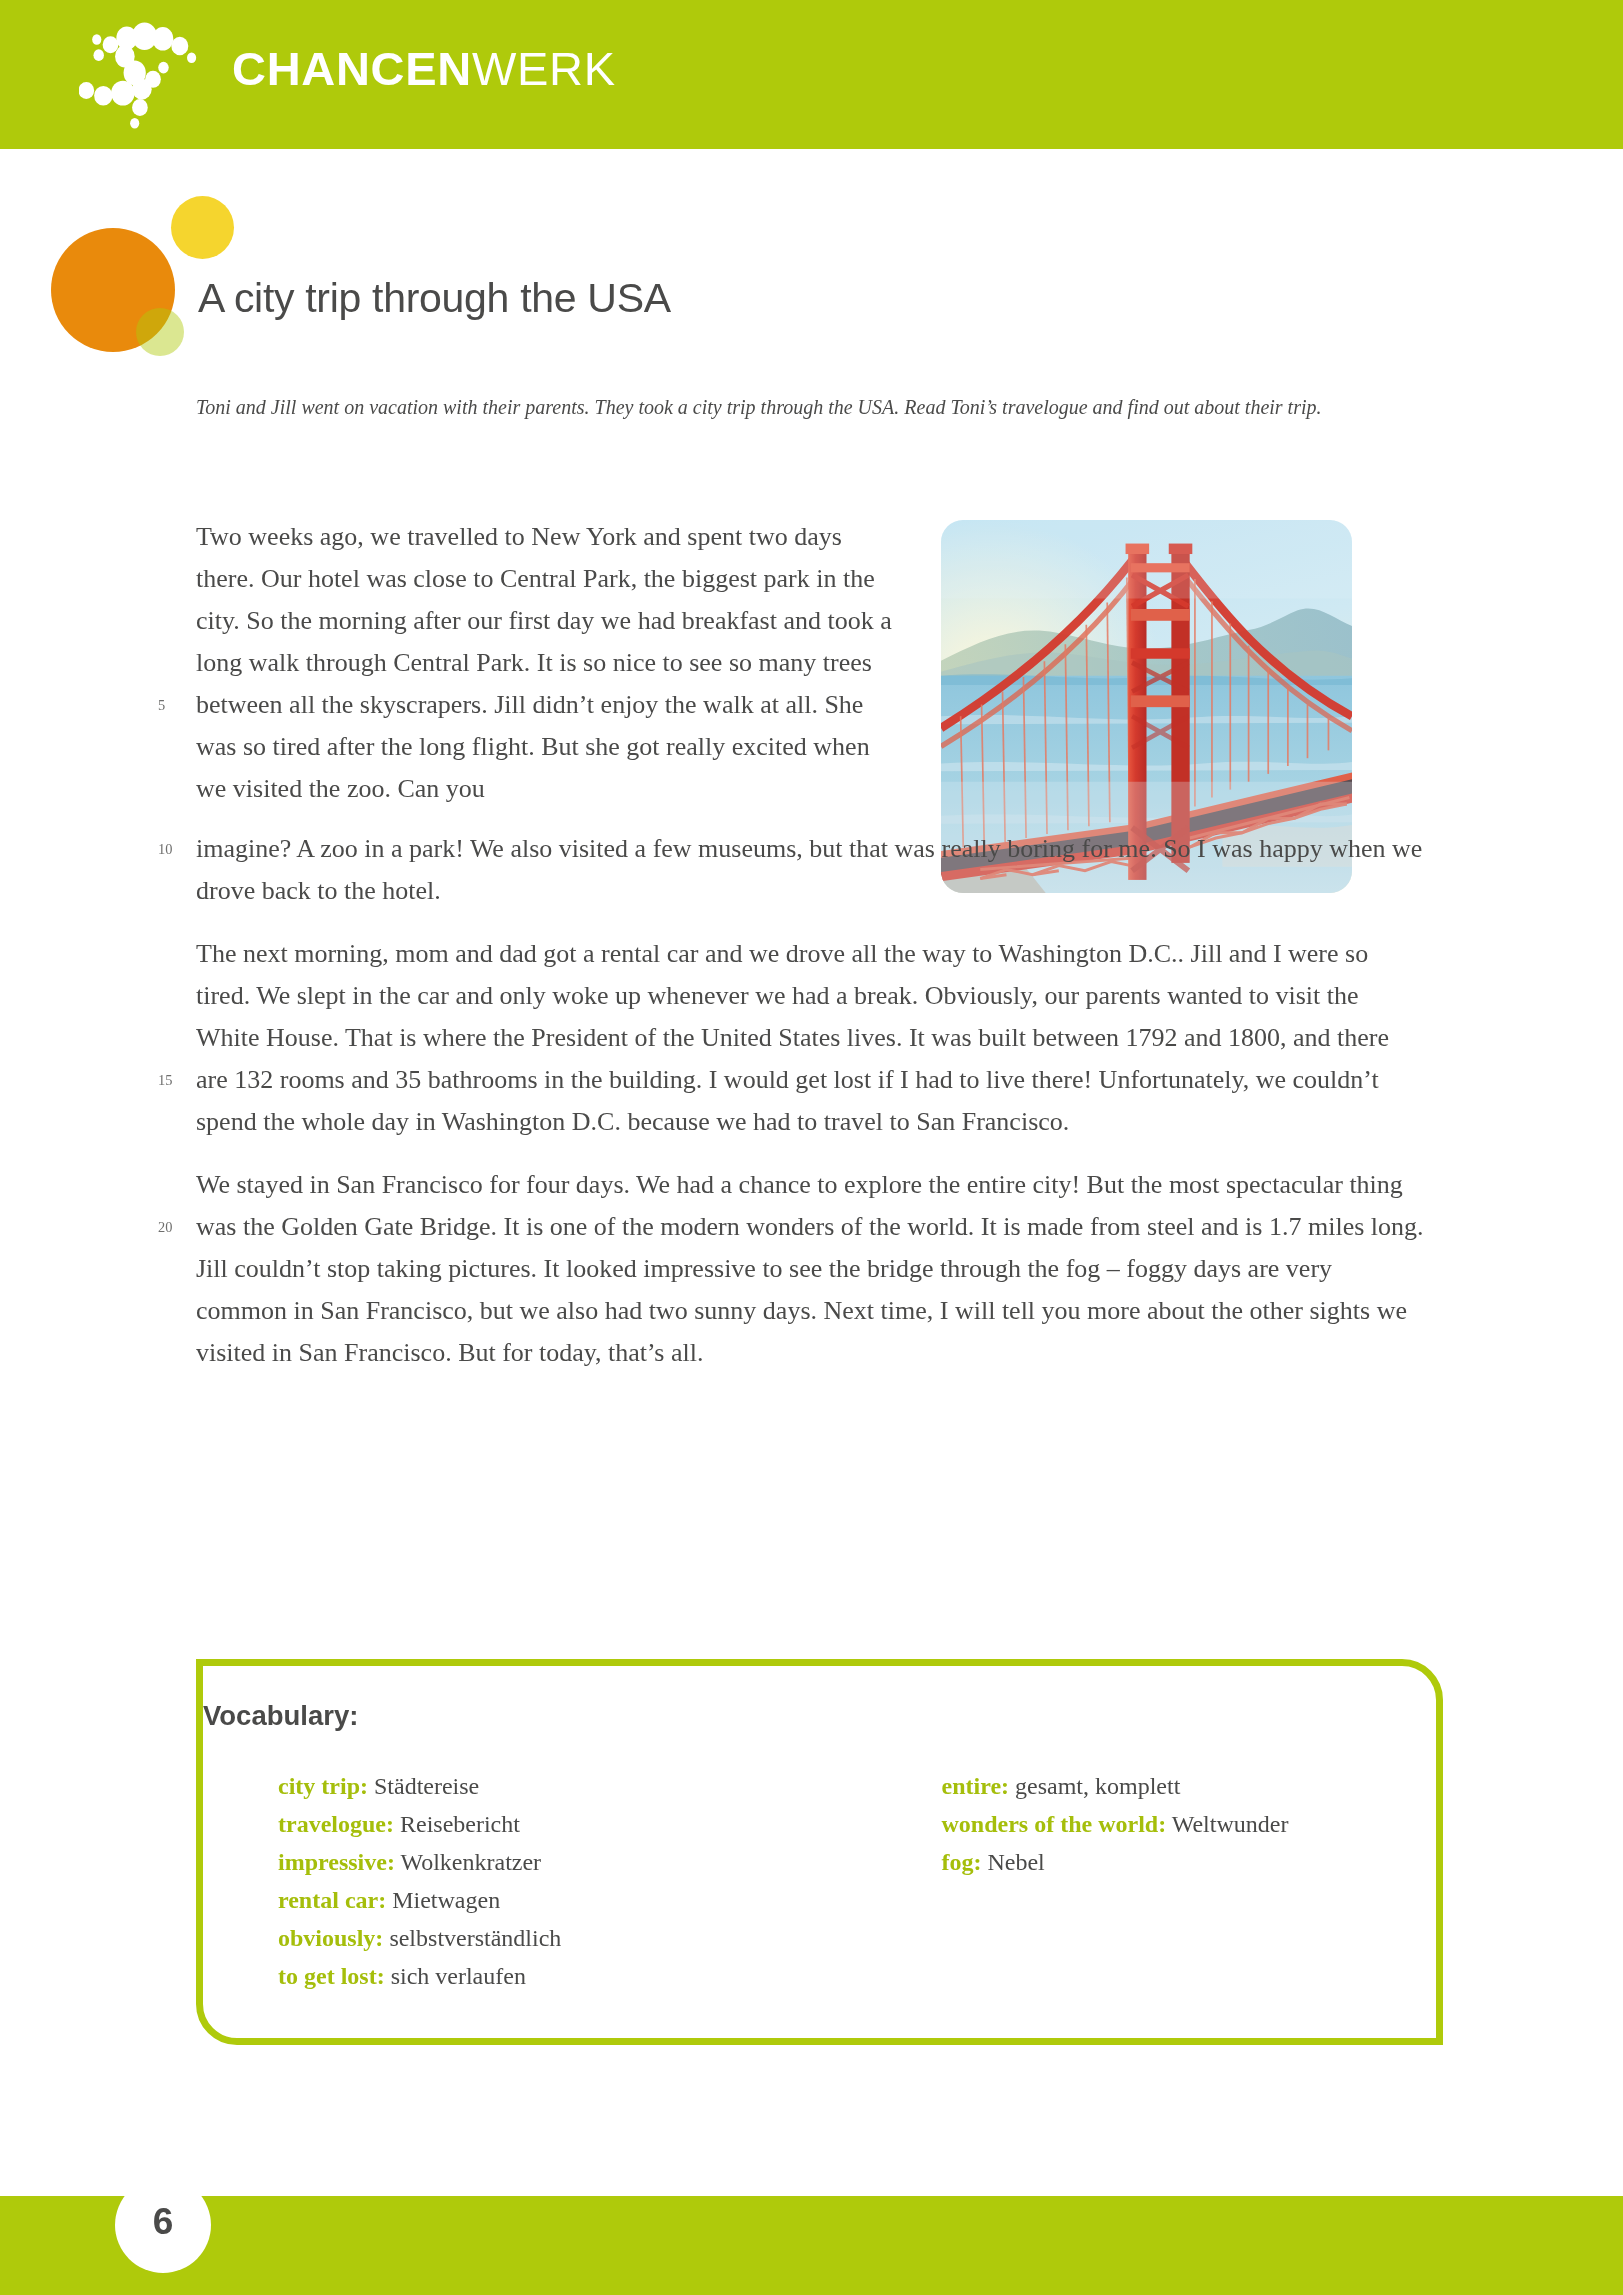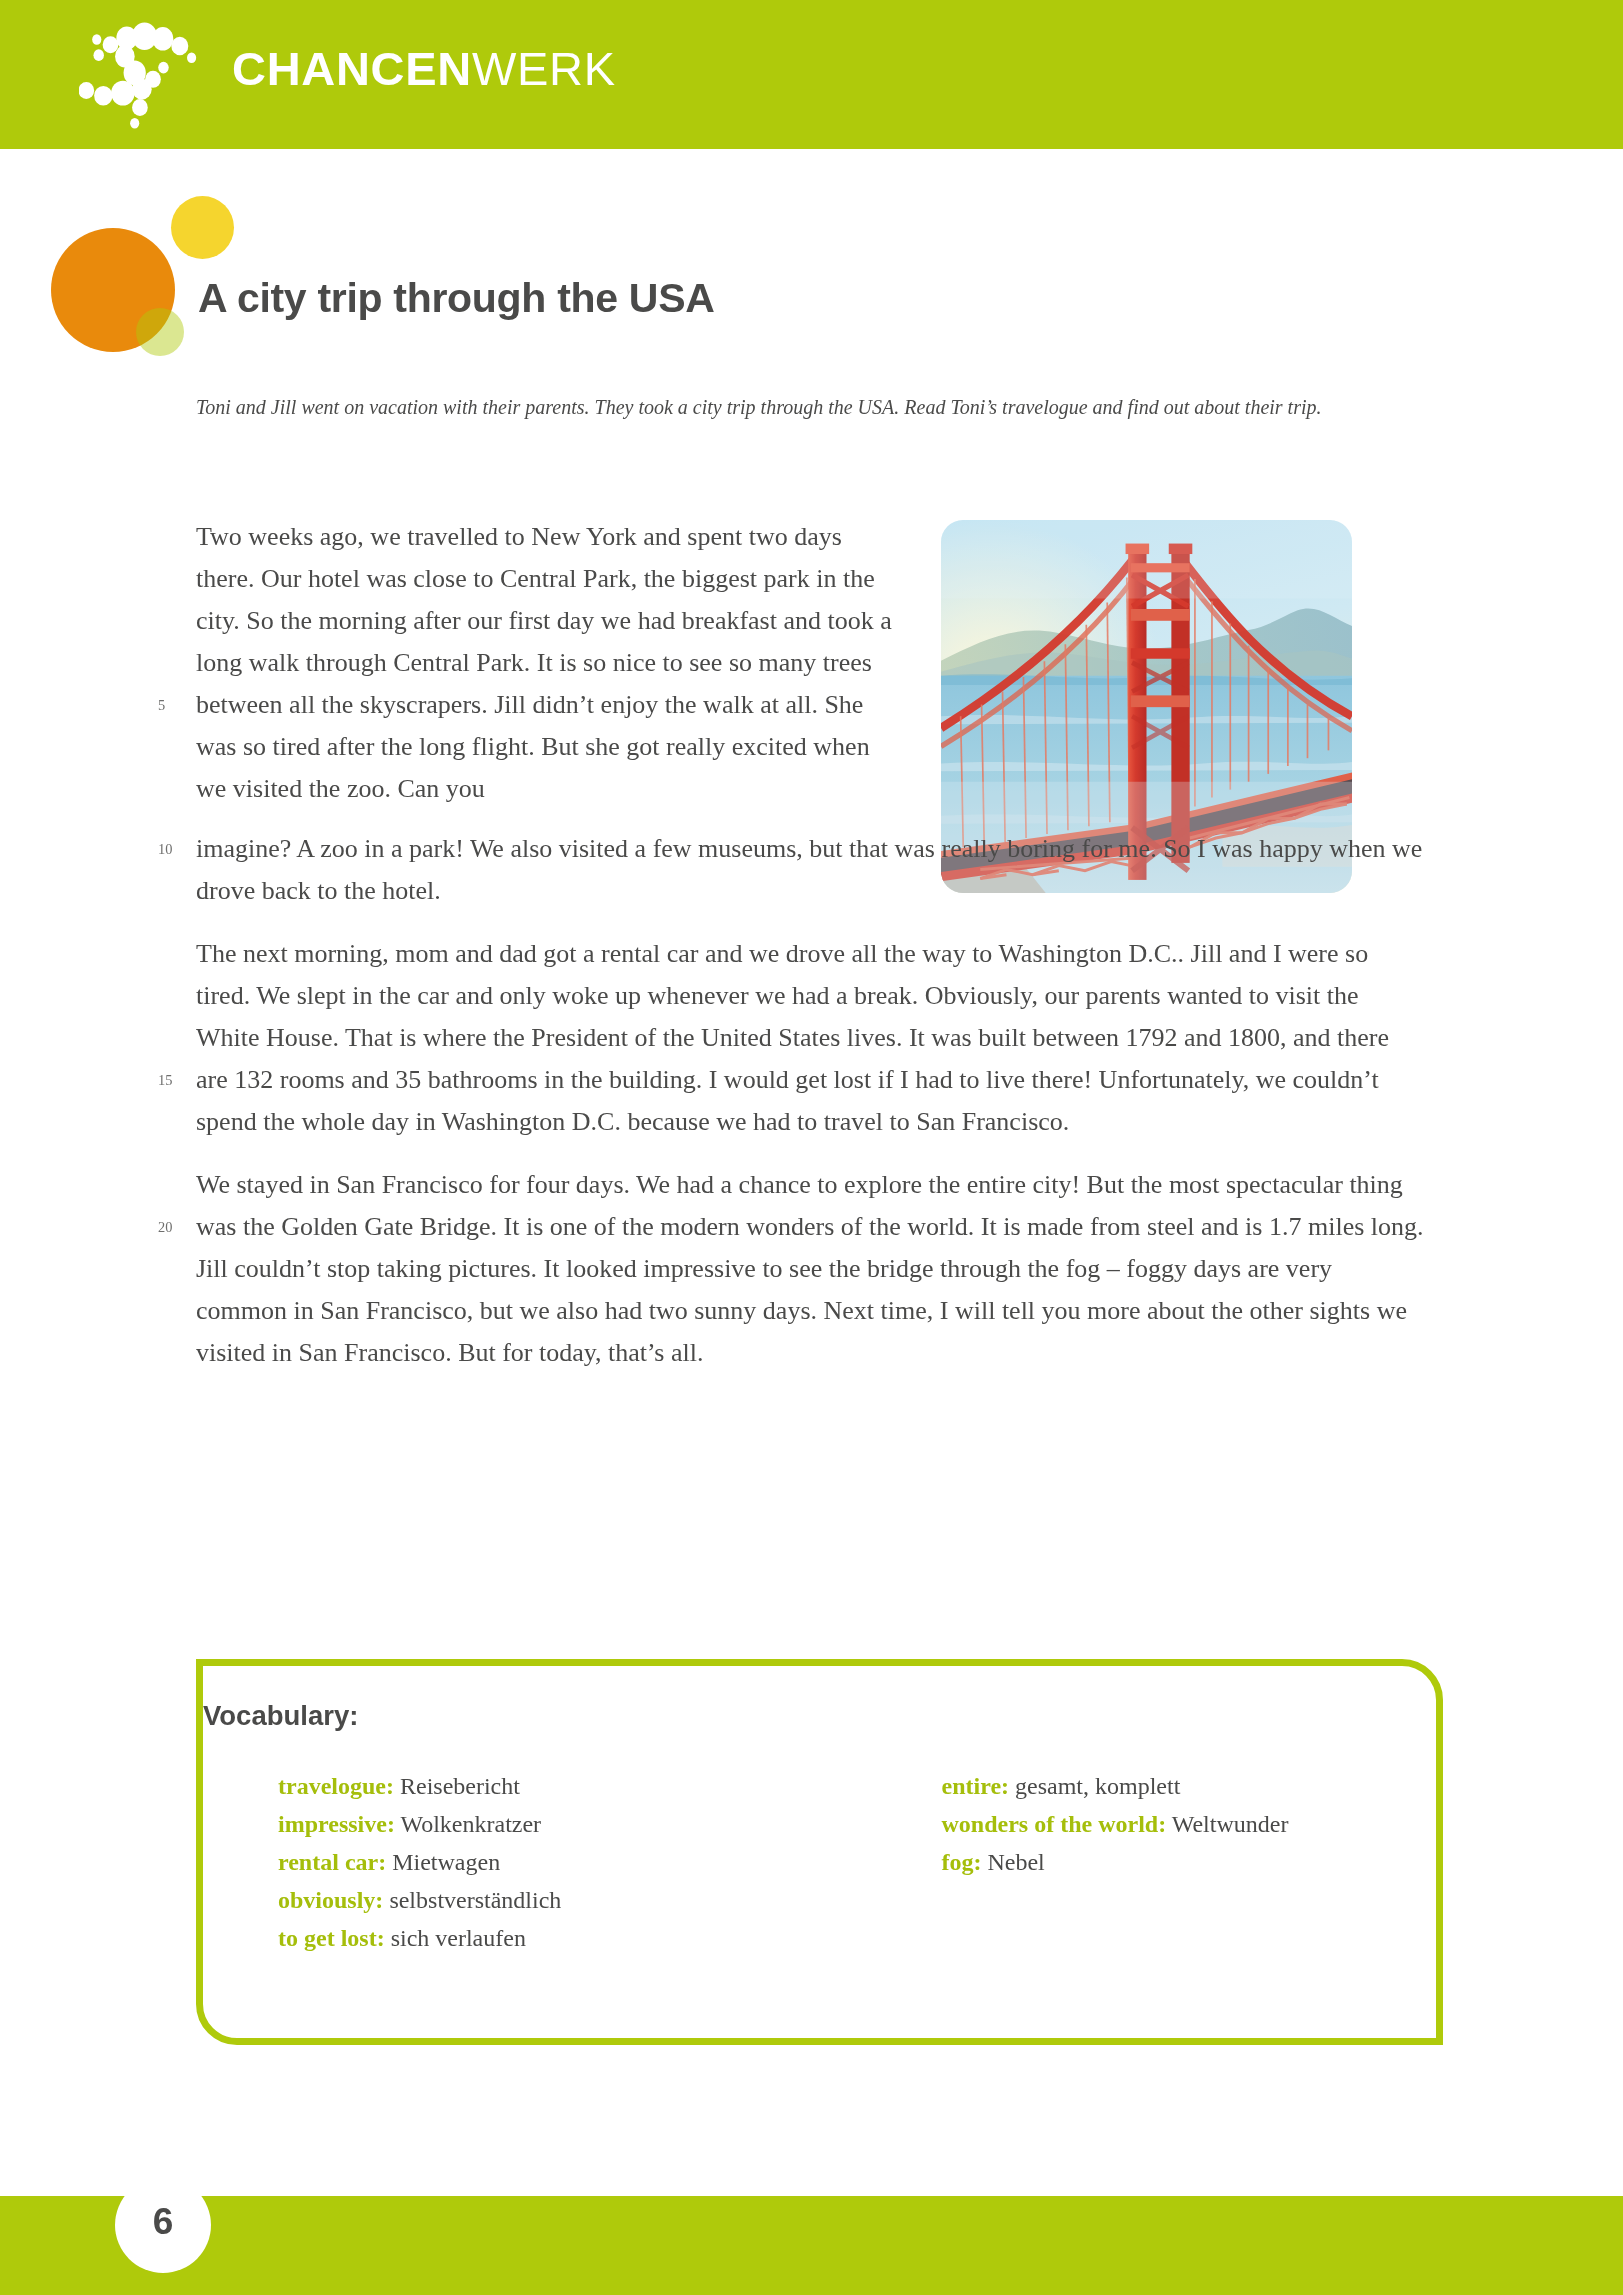--- a/index.html
+++ b/index.html
@@ -27,21 +27,21 @@
 
   
   .deco { position:absolute; border-radius:50%; }
   .deco-orange { left:51px;  top:228px; width:124px; height:124px; background:#E98A0C; }
   .deco-yellow { left:171px; top:196px; width:63px;  height:63px;  background:#F5D52E; }
   .deco-olive  { left:136px; top:308px; width:48px;  height:48px;  background:rgba(175,202,11,.45); }
 
   .page-title {
     position:absolute; left:198px; top:275px;
     font-family:"Liberation Sans", sans-serif;
-    font-weight:bold; font-size:41px; color:#4A4A49;
+    font-weight:normal; font-size:41px; color:#4A4A49;
     letter-spacing:-0.3px; white-space:nowrap;
   }
 
   
   .intro {
     position:absolute; left:196px; top:386px; width:1224px;
     font-style:italic; font-size:20px; line-height:42px; color:#4A4A49;
   }
 
   .body-block { position:absolute; left:196px; top:516px; width:1231px; }
@@ -274,20 +274,21 @@
       <span class="linenum" style="top:42px;">20</span>
       <span>We stayed in San Francisco for four days. We had a chance to explore the entire city! But the most spectacular thing was the Golden Gate Bridge. It is one of the modern wonders of the world. It is made from steel and is 1.7 miles long. Jill couldn’t stop taking pictures. It looked impressive to see the bridge through the fog – foggy days are very common in San Francisco, but we also had two sunny days. Next time, I will tell you more about the other sights we visited in San Francisco. But for today, that’s all.</span>
     </div>
 
   </div>
 
   <div class="vocab-box">
     <div class="vocab-title">Vocabulary:</div>
     <div class="vocab-cols">
       <div class="vocab-col left">
+        <div class="vocab-item"><span class="vocab-term">city trip:</span> <span>Städtereise</span></div>
         <div class="vocab-item"><span class="vocab-term">travelogue:</span> <span>Reisebericht</span></div>
         <div class="vocab-item"><span class="vocab-term">impressive:</span> <span>Wolkenkratzer</span></div>
         <div class="vocab-item"><span class="vocab-term">rental car:</span> <span>Mietwagen</span></div>
         <div class="vocab-item"><span class="vocab-term">obviously:</span> <span>selbstverständlich</span></div>
         <div class="vocab-item"><span class="vocab-term">to get lost:</span> <span>sich verlaufen</span></div>
       </div>
       <div class="vocab-col right">
         <div class="vocab-item"><span class="vocab-term">entire:</span> <span>gesamt, komplett</span></div>
         <div class="vocab-item"><span class="vocab-term">wonders of the world:</span> <span>Weltwunder</span></div>
         <div class="vocab-item"><span class="vocab-term">fog:</span> <span>Nebel</span></div>

